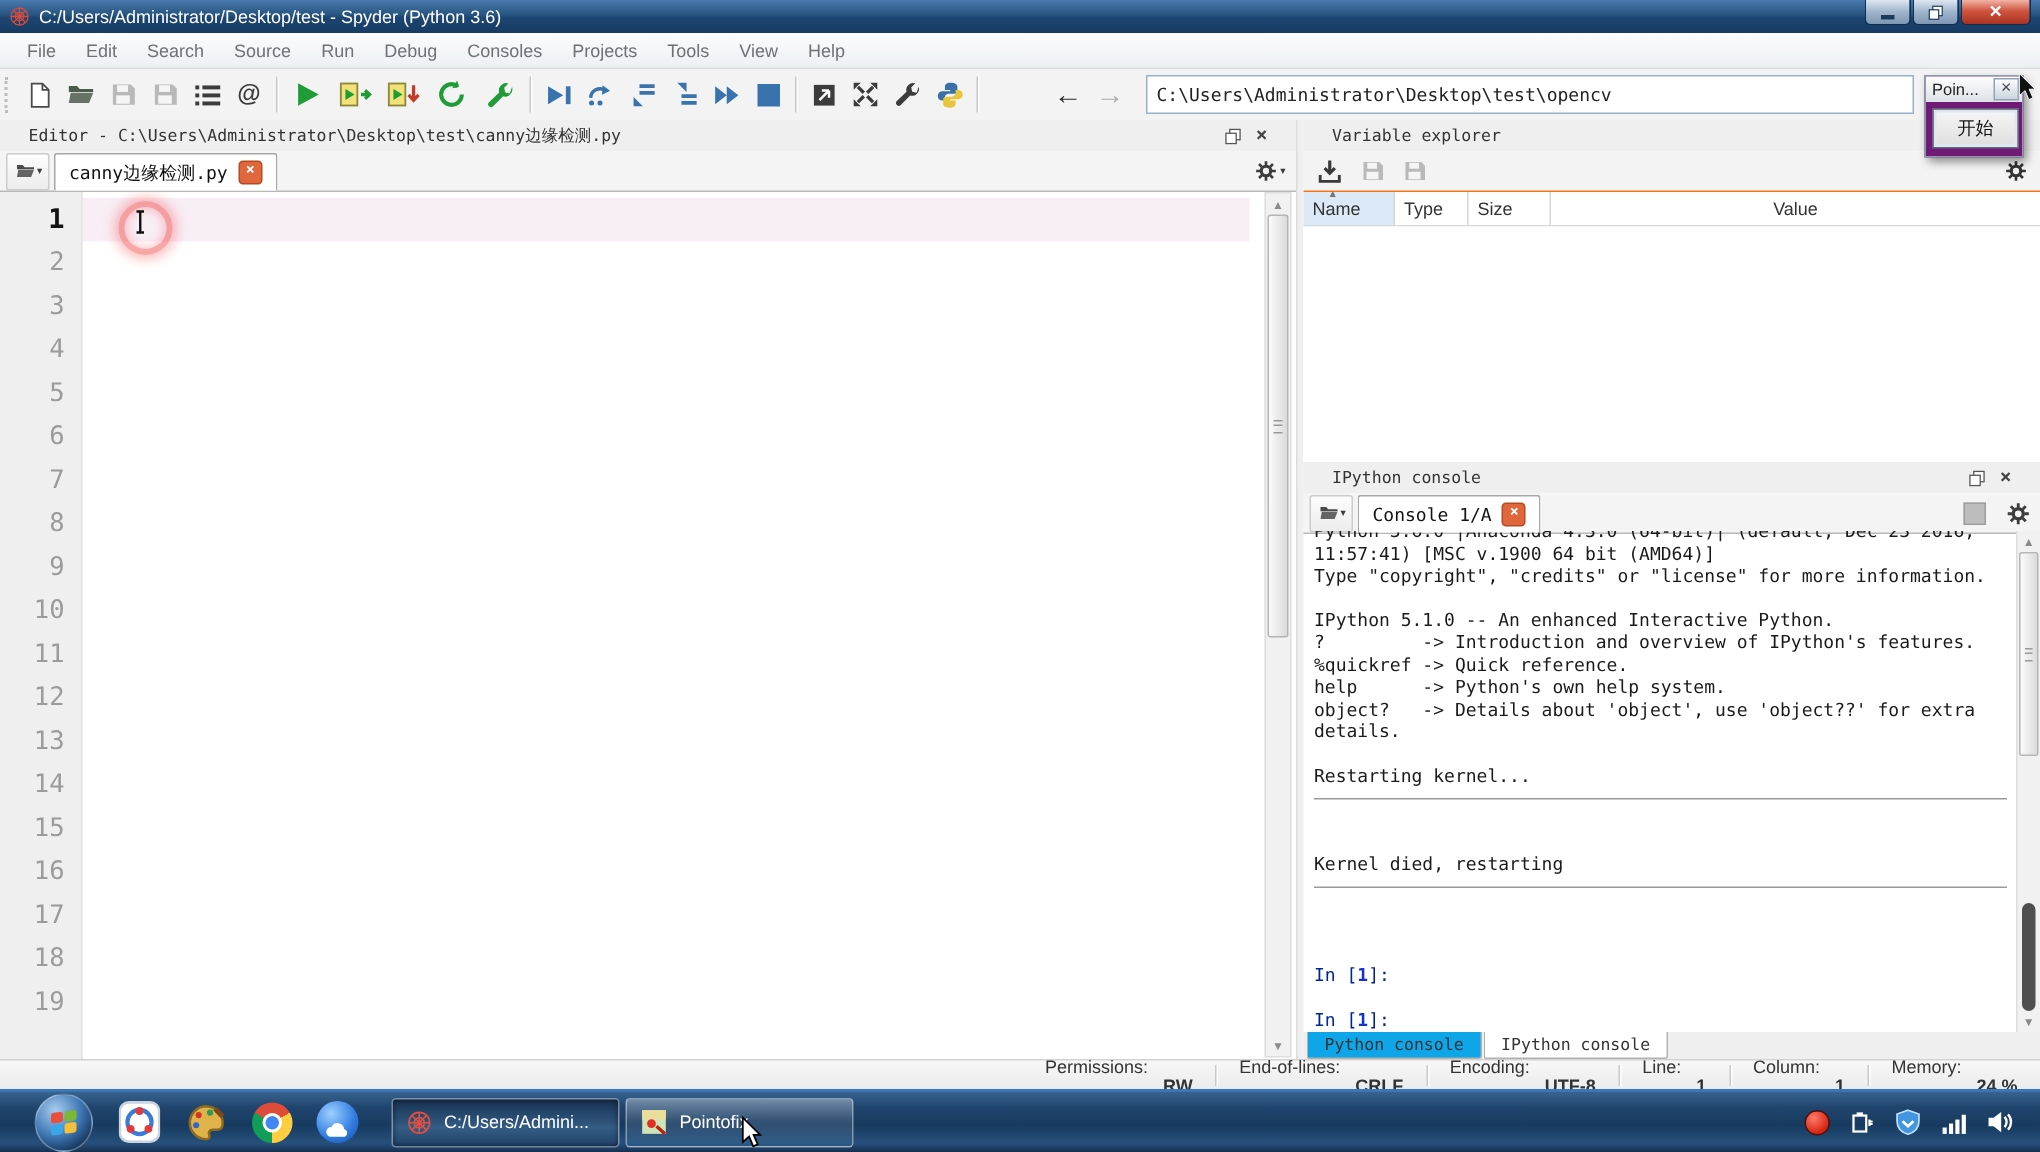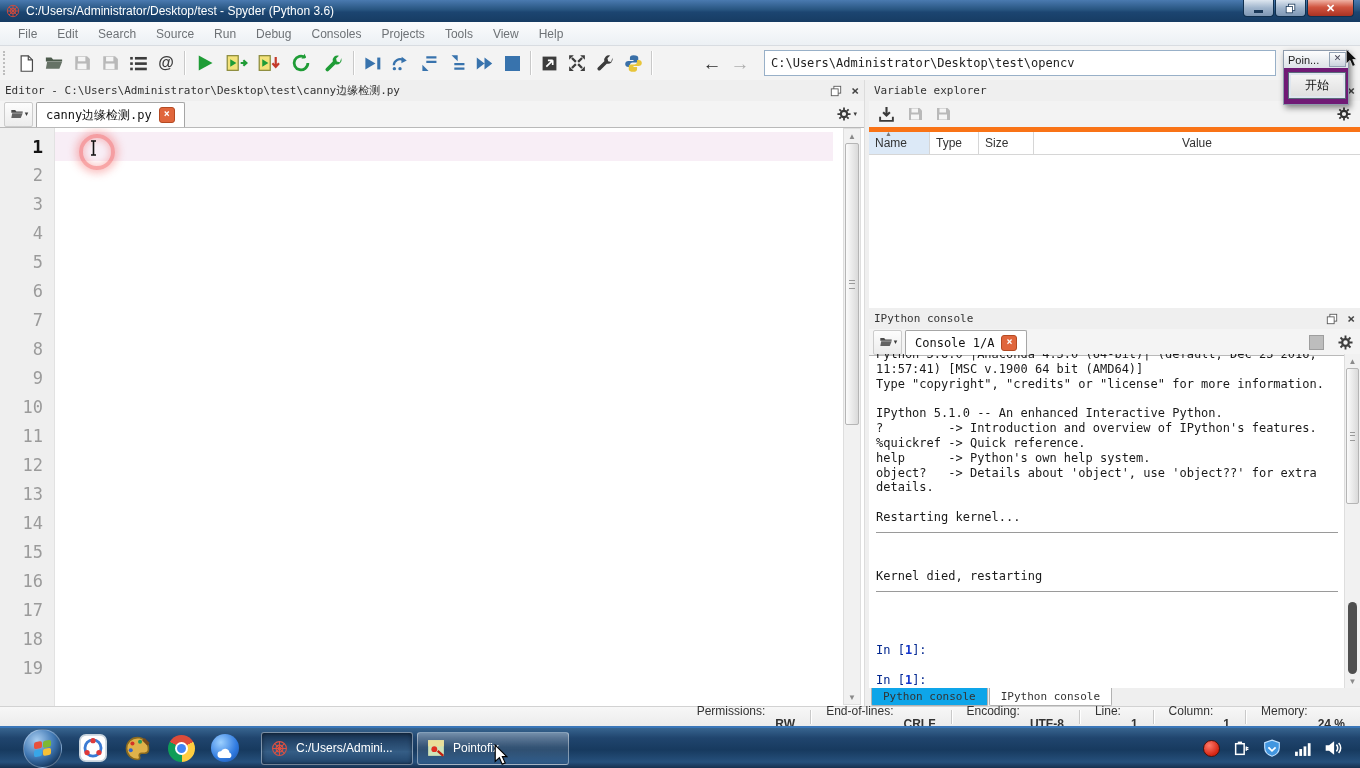--- a/index.html
+++ b/index.html
@@ -39,21 +39,21 @@
     background:#701a75;box-shadow:2px 3px 6px rgba(0,0,0,.45);}
   .pfx-title{height:17px;display:flex;align-items:center;padding:0 2px 0 4px;font-size:11px;color:#222;
     background:linear-gradient(#fdfdfd,#dde2e8);}
   .pfx-close{margin-left:auto;width:15px;height:13px;border:1px solid #93a2b4;font-size:9px;line-height:11px;
     text-align:center;color:#445;background:linear-gradient(#fcfdfe,#ccd4de);}
   .pfx-body{padding:4px 4px 5px;}
   .pfx-btn{width:100%;height:25px;border:1px solid #5a6a7a;box-shadow:inset 0 0 0 2px #dfe6ee;
     background:linear-gradient(#f6f6f6,#dedede);font-size:12px;display:flex;align-items:center;justify-content:center;color:#111;}
   .cursor-topright{position:absolute;left:1345px;top:48px;z-index:70;}
   
-  .pane-head{height:21px;background:#efefef;display:flex;align-items:center;padding:0 5px;
+  .pane-head{height:21px;background:#efefef;display:flex;align-items:center;padding:0 19px;
     font:11px "DejaVu Sans Mono",monospace;color:#333;}
   .ph-icons{margin-left:auto;display:flex;align-items:center;gap:9px;color:#555;}
   .ph-x{font-size:13px;font-weight:bold;color:#444;line-height:1;}
   .tabbar{height:26px;background:#f4f4f4;border-bottom:1px solid #b9b9b9;display:flex;align-items:flex-end;padding-left:3px;}
   .browse-btn{width:27px;height:23px;margin:1px 3px 1px 1px;border:1px solid #cccccc;border-radius:2px;
     background:linear-gradient(#fdfdfd,#ececec);display:flex;align-items:center;justify-content:center;color:#4a4a4a;align-self:center;}
   .tab{height:24px;display:flex;align-items:center;gap:7px;background:#fff;border:1px solid #a6a6a6;border-bottom:none;
     border-radius:2px 2px 0 0;padding:0 9px;font:12px "DejaVu Sans Mono",monospace;color:#111;position:relative;z-index:2;}
   .tab-close{width:14px;height:14px;border-radius:3px;background:#e0663c;border:1px solid #b44a22;color:#fff;
     font-size:10px;line-height:12px;text-align:center;font-weight:bold;}
@@ -77,21 +77,21 @@
   .sc-thumb{position:absolute;left:1px;right:1px;background:linear-gradient(90deg,#fbfbfb,#dadada);
     border:1px solid #b5b5b5;border-radius:2px;}
   .sc-grip{position:absolute;left:3px;right:3px;top:50%;height:7px;margin-top:-4px;
     border-top:1px solid #9a9a9a;border-bottom:1px solid #9a9a9a;}
   .sc-grip::after{content:"";position:absolute;left:0;right:0;top:2px;border-top:1px solid #9a9a9a;}
   .vsplit{position:absolute;left:864px;top:80px;width:5px;height:626px;background:#efefef;
     border-left:1px solid #dcdcdc;border-right:1px solid #dcdcdc;}
   
   .varexp{position:absolute;left:869px;top:80px;width:491px;height:228px;background:#fff;}
   .ve-toolbar{height:26px;background:#f3f3f3;display:flex;align-items:center;gap:12px;padding:0 9px;}
-  .ve-table{position:absolute;left:0;top:47px;right:0;bottom:0;border-top:5px solid #f97316;background:#fff;}
+  .ve-table{position:absolute;left:0;top:47px;right:0;bottom:0;border-top:1px solid #f97316;background:#fff;}
   .ve-cols{display:flex;height:22px;border-bottom:1px solid #d6d6d6;font-size:12px;color:#333;}
   .ve-col{display:flex;align-items:center;padding:0 6px;border-right:1px solid #d6d6d6;position:relative;}
   .ve-col.first{background:#dce9f7;}
   .ve-col.last{flex:1;justify-content:center;border-right:none;}
   .sort-arr{position:absolute;top:-2px;left:16px;font-size:7px;color:#777;}
   
   .console{position:absolute;left:869px;top:308px;width:491px;height:398px;background:#fff;}
   .sq-icon{width:13px;height:13px;background:#bdbdbd;border:1px solid #9e9e9e;}
   .con-body{position:absolute;left:0;top:46px;right:16px;bottom:18px;overflow:hidden;padding-left:7px;
     font:12px "DejaVu Sans Mono",monospace;color:#1a1a1a;white-space:pre;}

